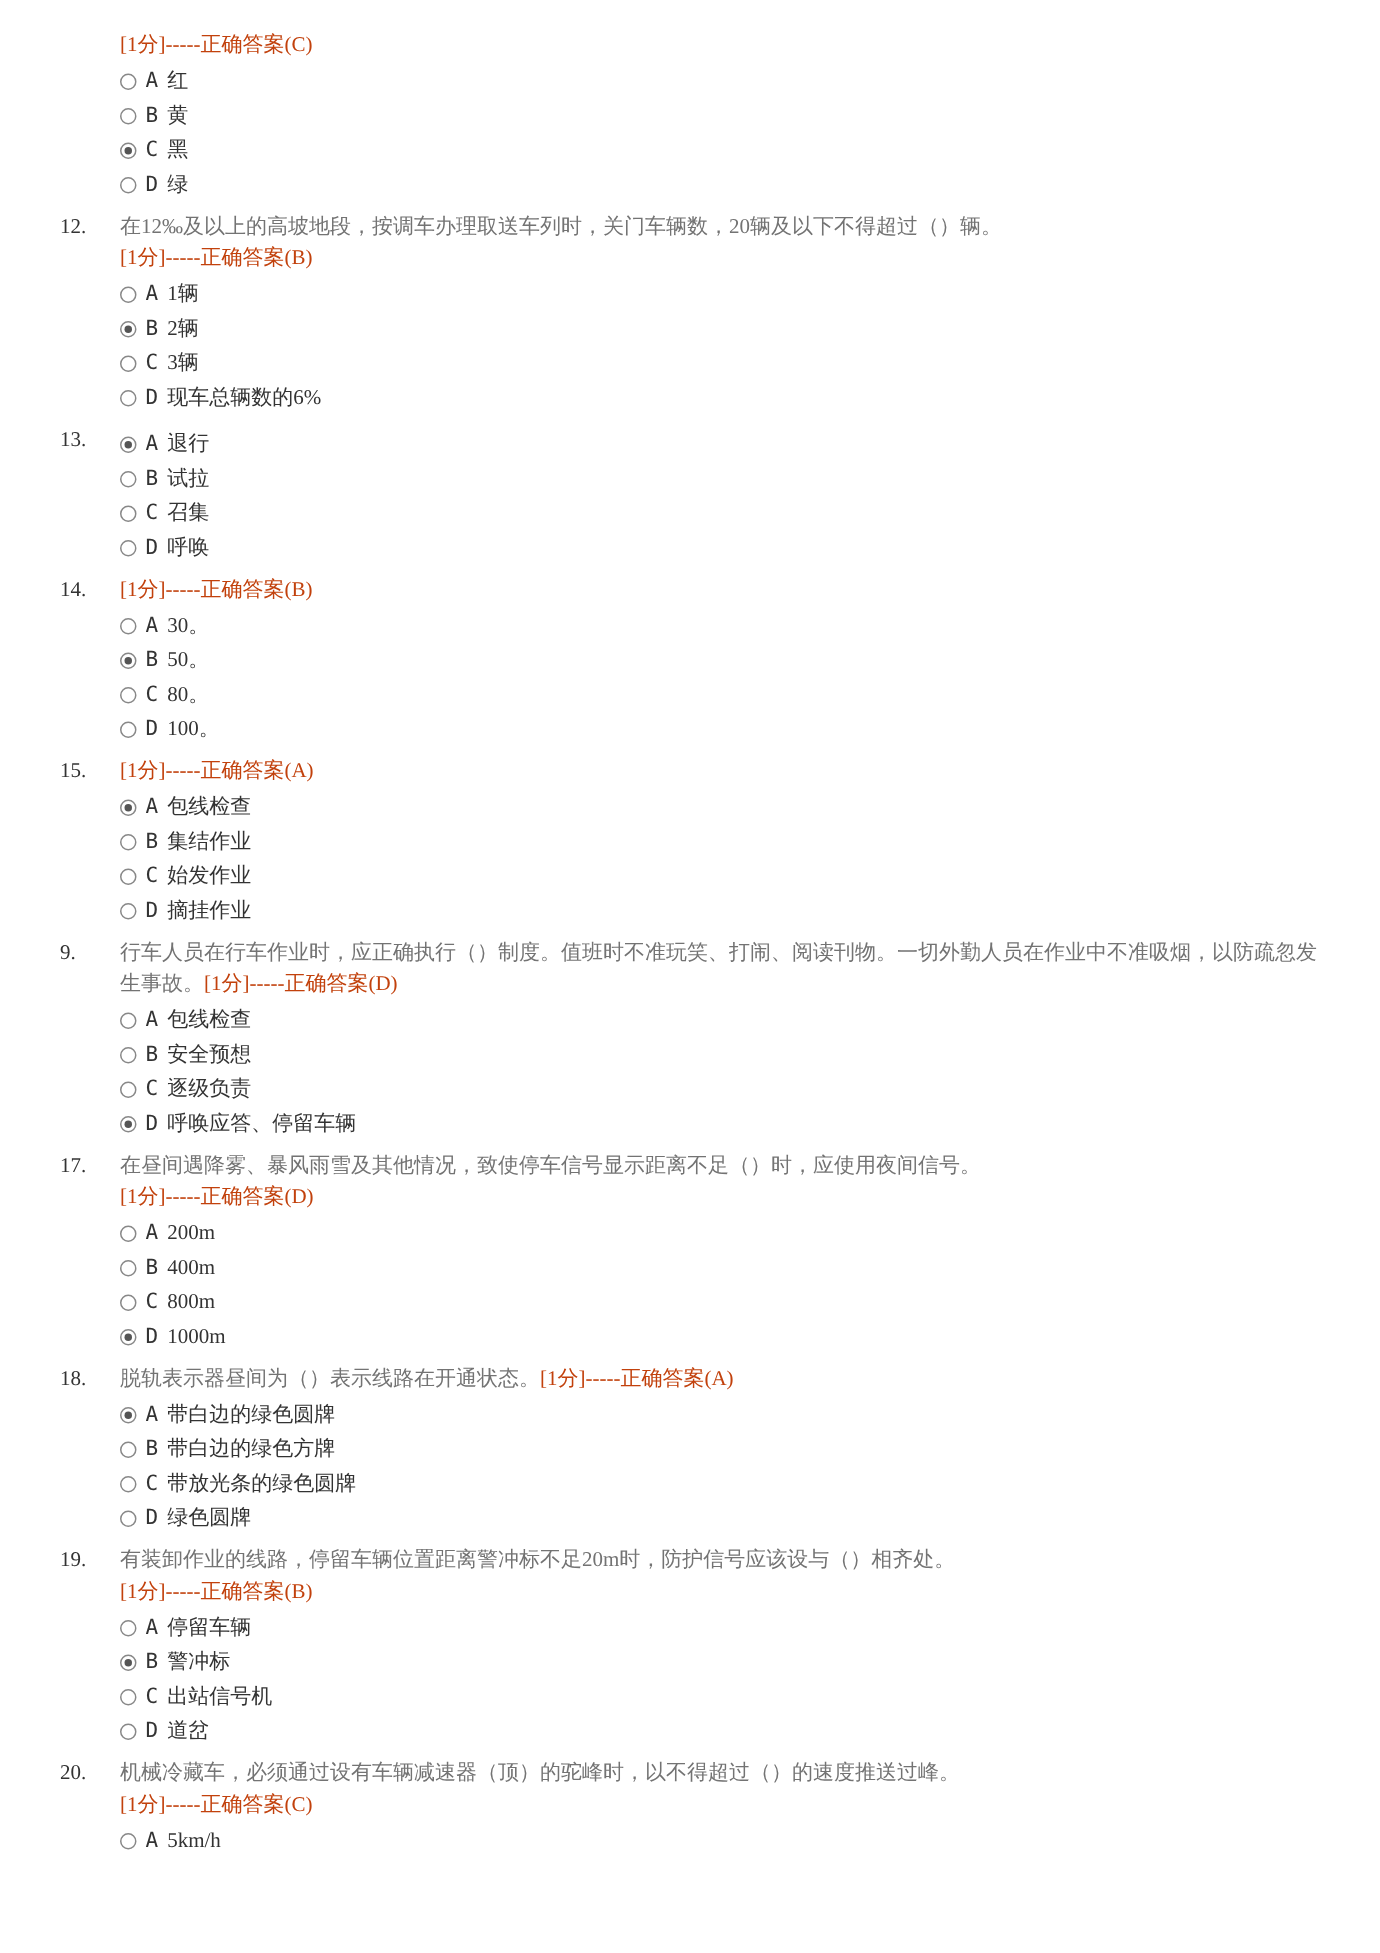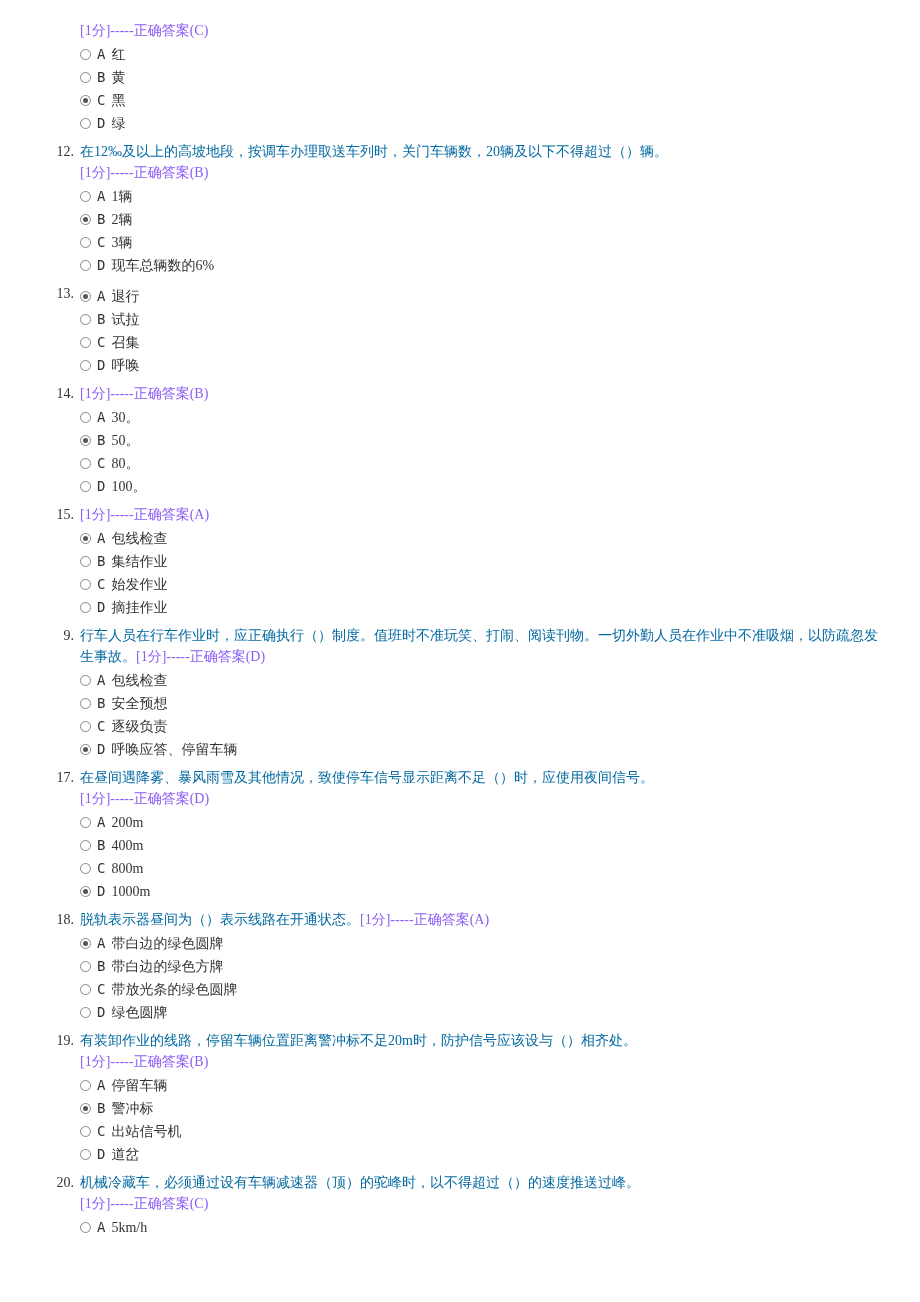--- a/index.html
+++ b/index.html
@@ -14,32 +14,31 @@
   }
   .question {
     margin-bottom: 6px;
   }
   .q-row {
     display: flex;
     align-items: flex-start;
   }
   .q-num {
     width: 34px;
-    text-align: right;
     padding-right: 6px;
     flex-shrink: 0;
   }
   .q-body {
     flex: 1;
   }
   .q-text {
-    color: #0369a1;
+    color: #737373;
   }
   .q-meta {
-    color: #8b5cf6;
+    color: #c2410c;
   }
   .options {
     margin-top: 2px;
   }
   .option {
     display: flex;
     align-items: center;
     padding: 1px 0;
   }
   .radio {

